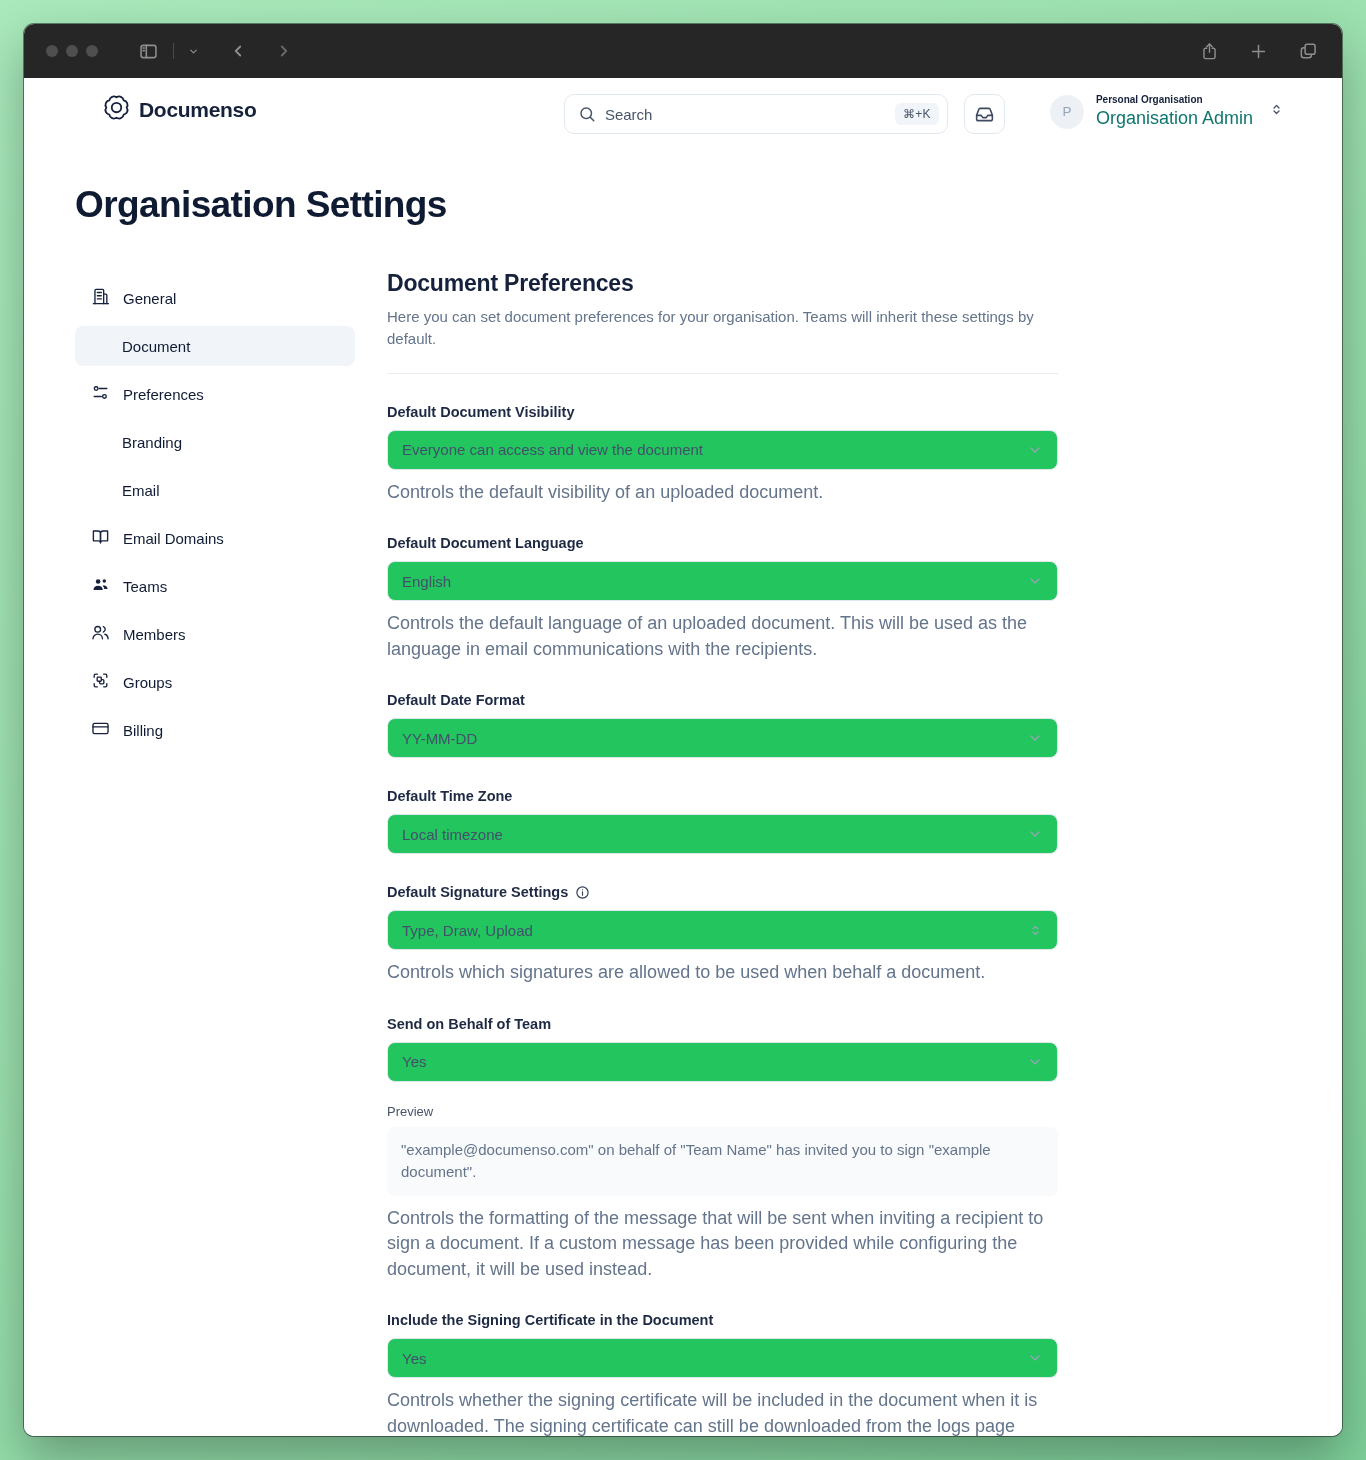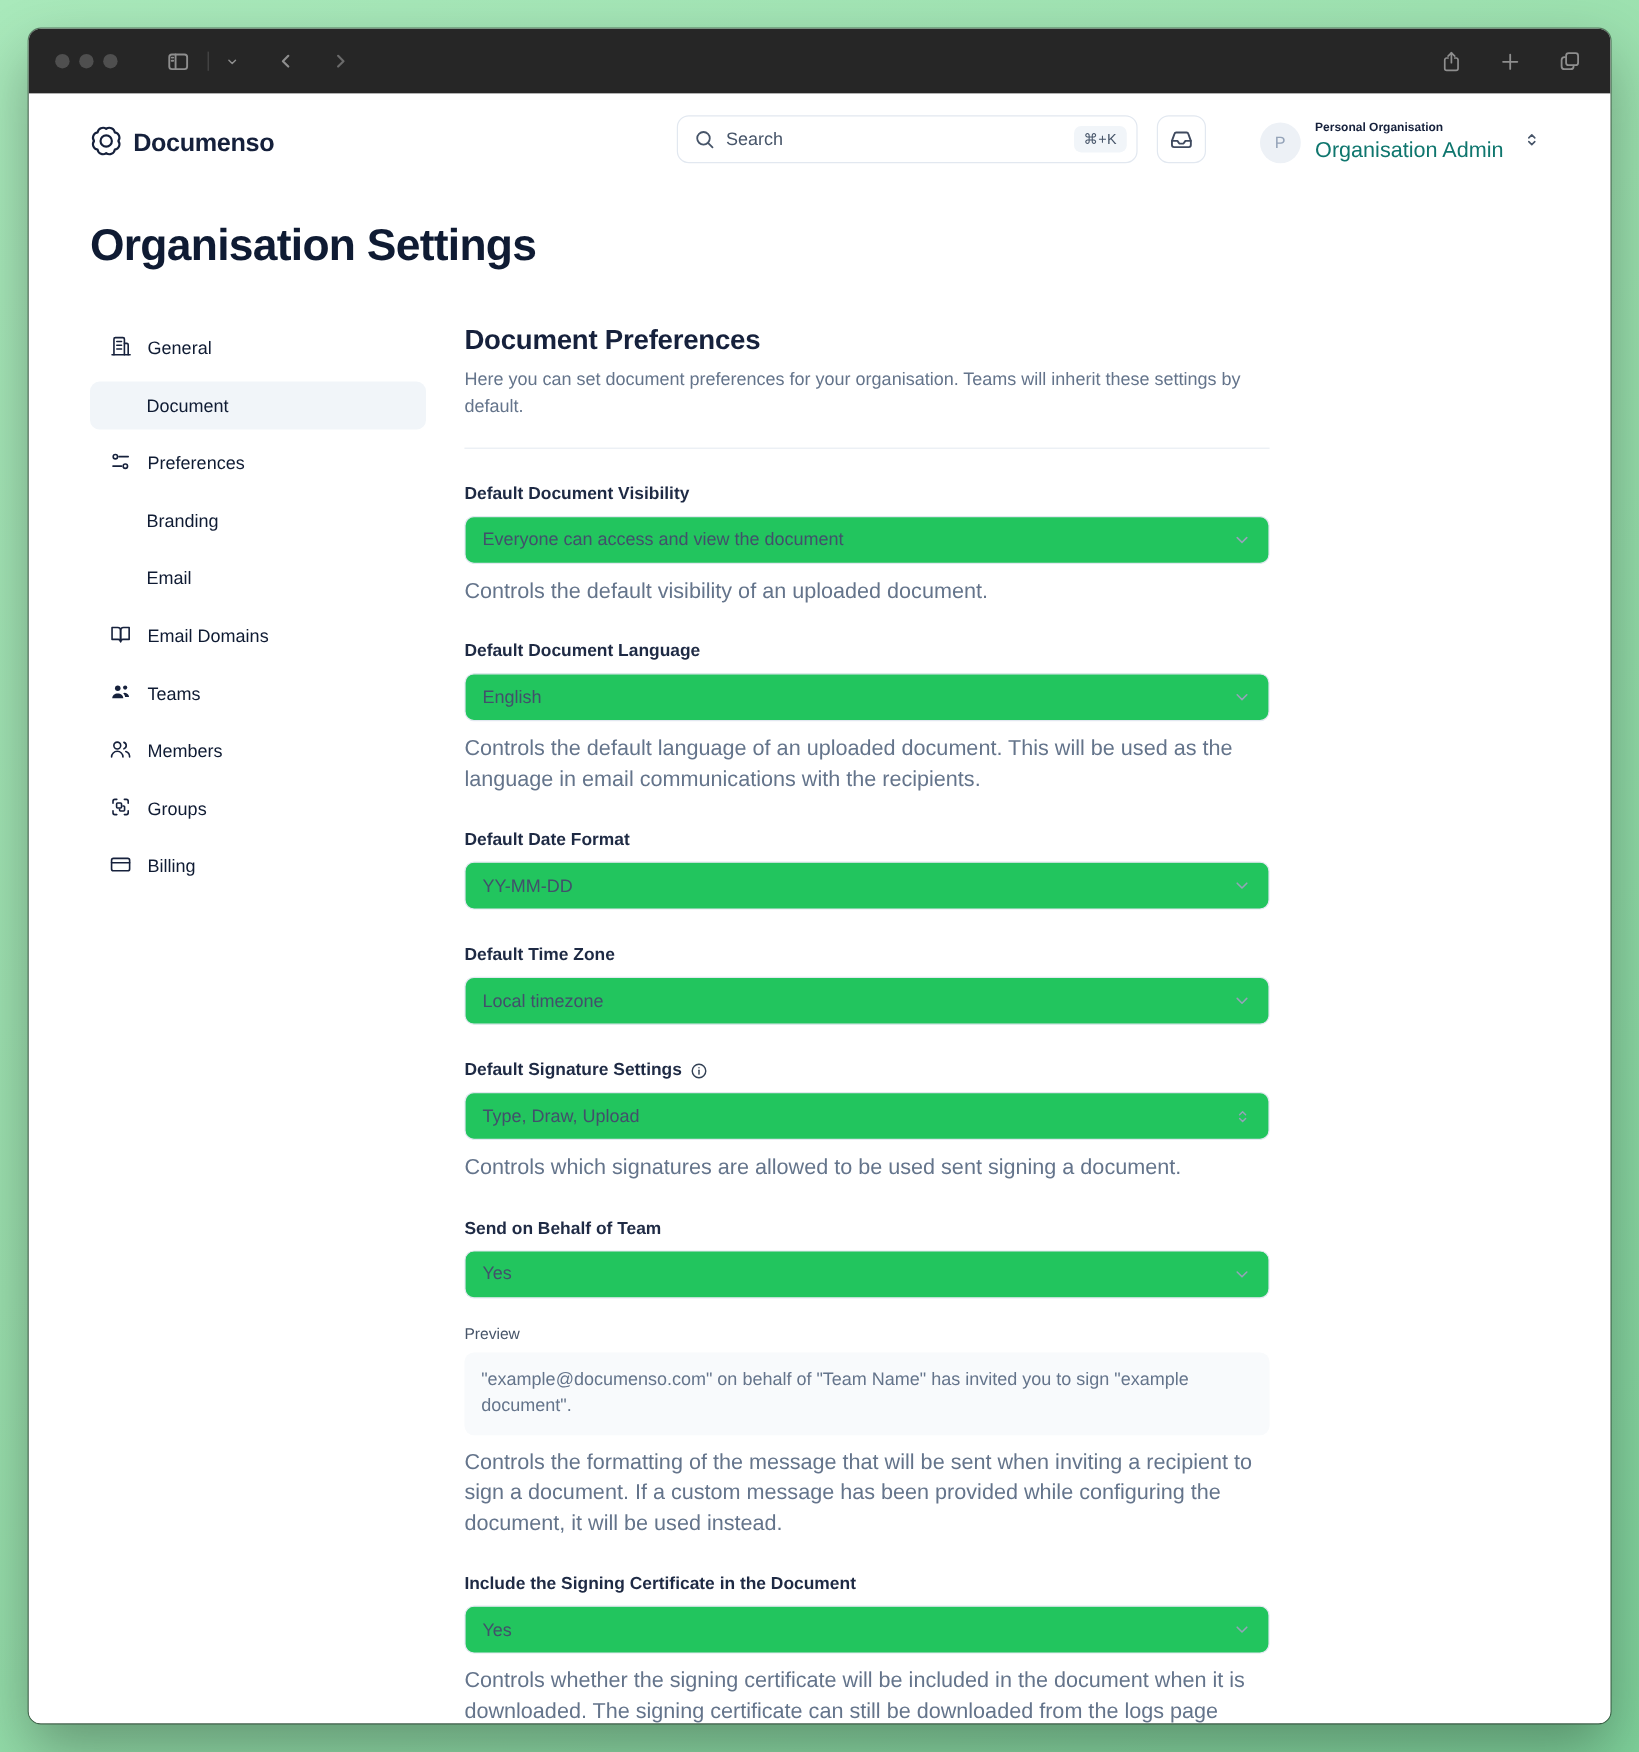--- a/index.html
+++ b/index.html
@@ -23,21 +23,21 @@
   .traffic { display:flex; gap:8px; }
   .traffic span { width:12px; height:12px; border-radius:50%; background:#4f4f4f; display:block; }
   .chrome-left { display:flex; align-items:center; margin-left:38px; gap:10px; }
   .chrome-left .divider { width:1px; height:16px; background:#4a4a4a; margin:0 2px; }
   .chrome svg { display:block; }
   .chrome-btn { display:flex; align-items:center; justify-content:center; padding:2px; cursor:pointer; }
   .chrome-right { margin-left:auto; display:flex; align-items:center; gap:26px; }
   .nav-arrows { display:flex; align-items:center; gap:24px; margin-left:16px; }
   
   .page { height:1358px; background:#ffffff; color:#111c33; }
-  .app-header { display:flex; align-items:flex-end; padding:16px 58px 0 51px; height:58px; }
+  .app-header { display:flex; align-items:flex-start; padding:16px 58px 0 79px; height:58px; }
   .brand { display:flex; align-items:center; gap:9px; color:#15203b; }
   .brand-name { font-size:21px; font-weight:700; letter-spacing:-0.3px; }
   .search-box {
     margin-left:auto; width:384px; height:40px; border:1px solid #e2e8f0; border-radius:10px;
     display:flex; align-items:center; padding:0 8px 0 13px; color:#64748b; background:#fff;
     cursor:text;
   }
   .search-box .ph { margin-left:9px; font-size:15px; color:#475569; }
   .kbd {
     margin-left:auto; background:#f1f5f9; color:#475569; border-radius:6px;
@@ -56,21 +56,21 @@
   .profile-name { font-size:10px; font-weight:600; color:#15203b; }
   .profile-role { font-size:18px; color:#0f766e; }
   .profile .selector { color:#475569; margin-left:4px; }
   
   h1.page-title {
     margin:48px 0 0 51px; font-size:37px; font-weight:700; color:#0f1b33; letter-spacing:-0.6px;
   }
   
   .content { display:flex; padding:44px 58px 0 51px; }
   .nav { width:280px; flex-shrink:0; }
-  .nav-row { height:48px; display:flex; align-items:flex-start; }
+  .nav-row { height:48px; display:flex; align-items:flex-end; }
   .nav-link {
     height:40px; width:100%; border-radius:8px; display:flex; align-items:center; gap:13px;
     padding:0 16px; font-size:15px; font-weight:500; color:#0f1b33; cursor:pointer;
   }
   .nav-link svg { color:#16213c; flex-shrink:0; }
   .nav-link.sub { padding-left:47px; }
   .nav-link.active { background:#f1f5f9; }
   
   .main { margin-left:32px; width:671px; padding-bottom:40px; }
   .main h2 { font-size:23px; font-weight:600; color:#16213c; letter-spacing:-0.2px; }
@@ -375,21 +375,21 @@
           </div>
           <div class="select">
             <span>Type, Draw, Upload</span>
             <span class="chev">
                 <svg width="15" height="15" viewBox="0 0 24 24" fill="none" stroke="currentColor" stroke-width="2" stroke-linecap="round" stroke-linejoin="round">
                   <polyline points="8 9.5 12 5.5 16 9.5"></polyline>
                   <polyline points="8 14.5 12 18.5 16 14.5"></polyline>
                 </svg>
               </span>
           </div>
-          <p class="help">Controls which signatures are allowed to be used sent signing a document.</p>
+          <p class="help">Controls which signatures are allowed to be used when behalf a document.</p>
         </div>
 
         <div class="field">
           <div class="field-label">Send on Behalf of Team</div>
           <div class="select">
             <span>Yes</span>
             <span class="chev">
                 <svg width="16" height="16" viewBox="0 0 24 24" fill="none" stroke="currentColor" stroke-width="2" stroke-linecap="round" stroke-linejoin="round">
                   <polyline points="6 9 12 15 18 9"></polyline>
                 </svg>

